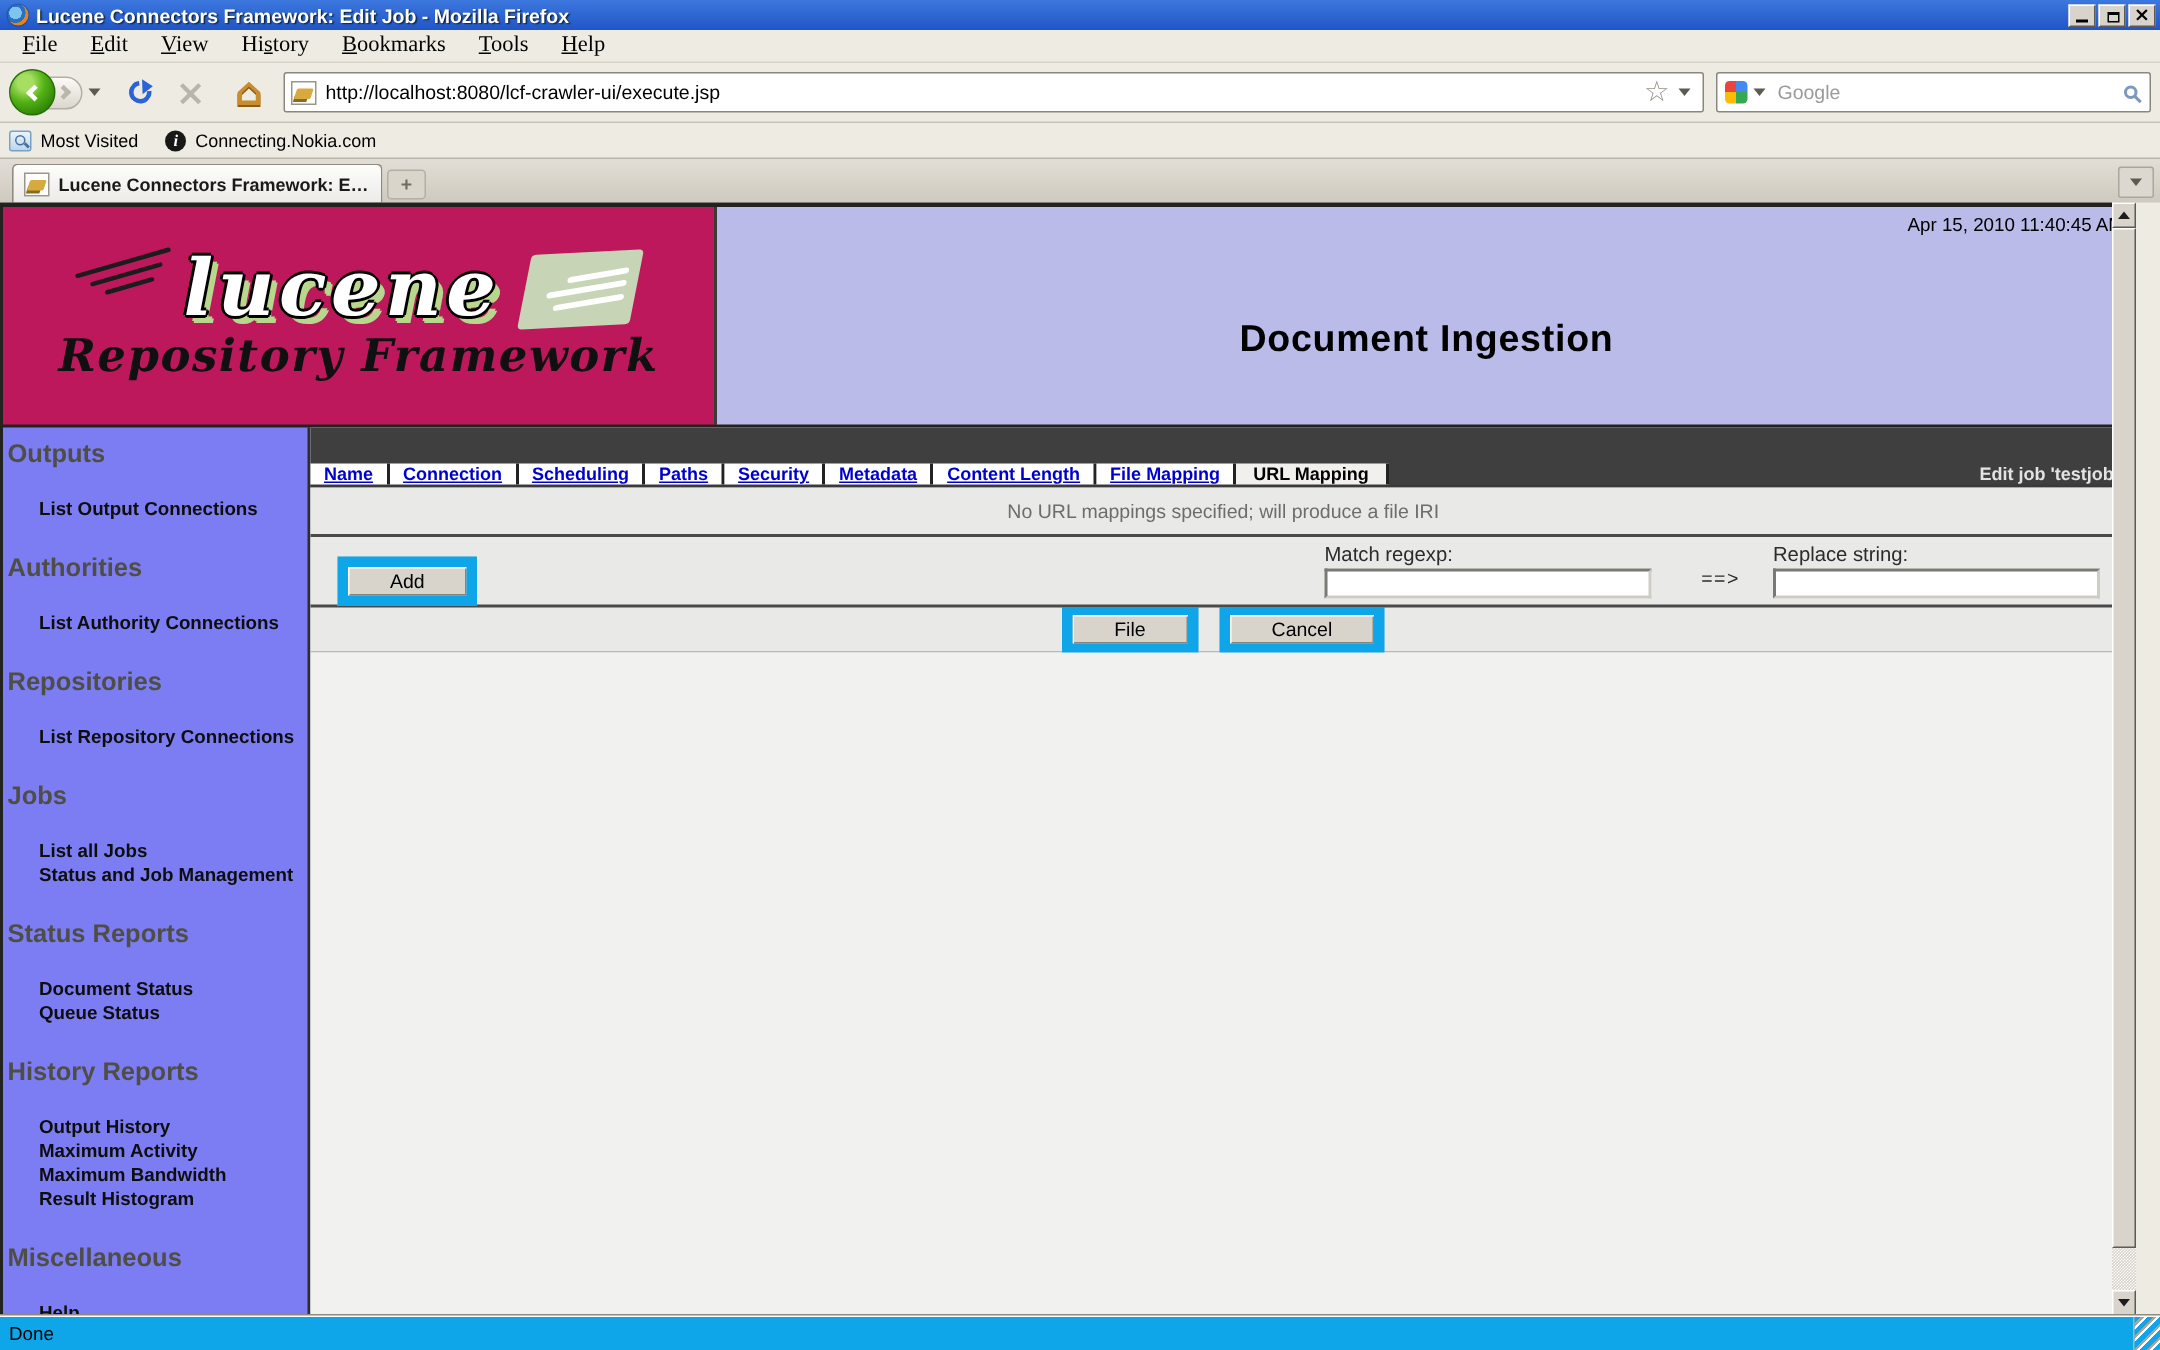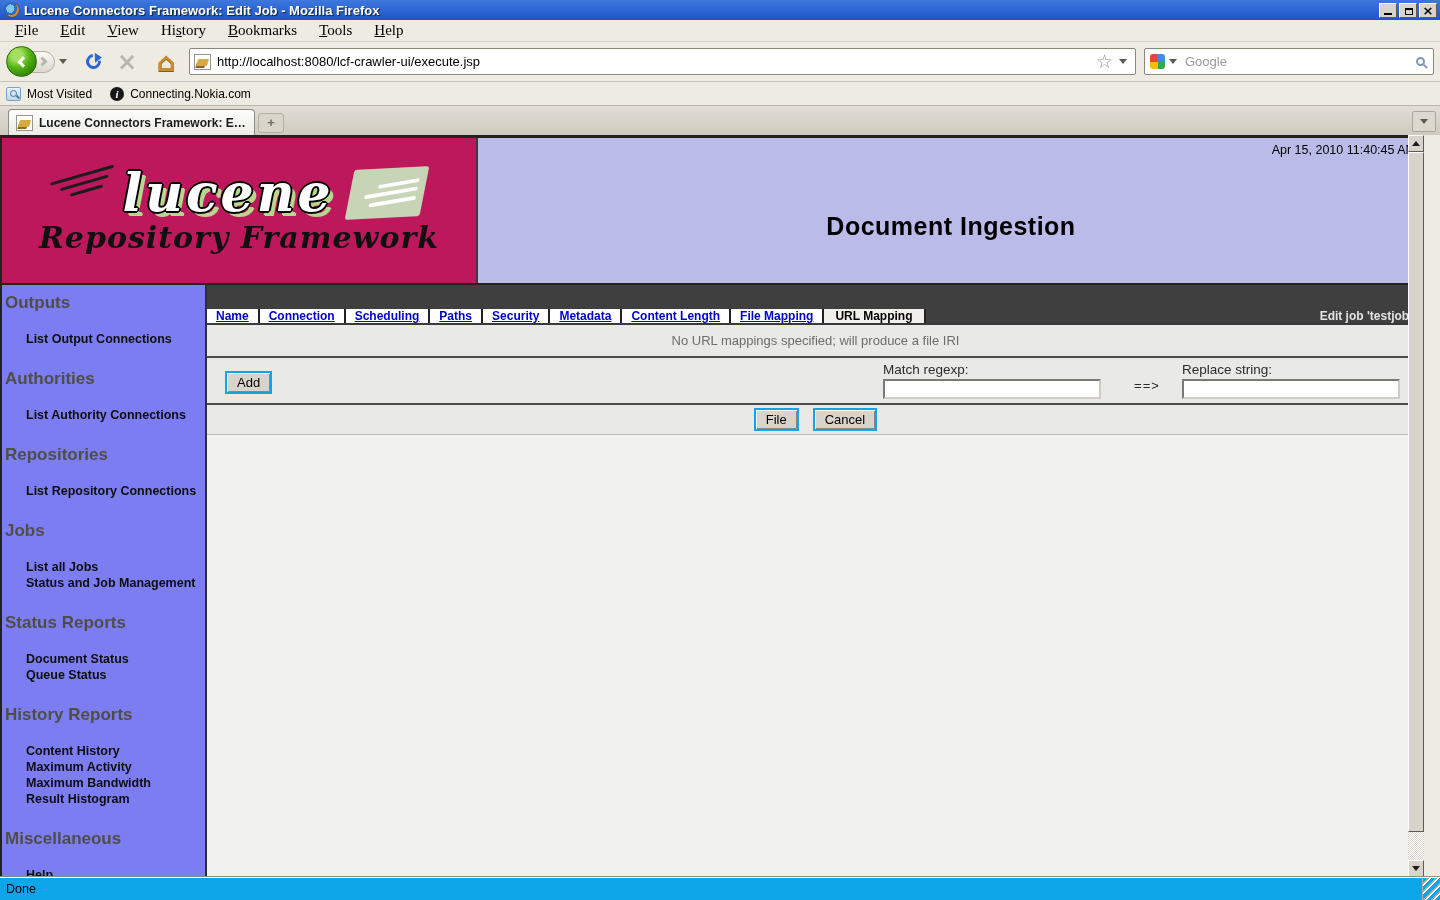--- a/index.html
+++ b/index.html
@@ -139,22 +139,22 @@
   .jobtab { background:#fff; border-right:2px solid #222; display:flex; align-items:center; padding:0 9px; }
   .jobtab a { font-size:12px; font-weight:bold; color:#0000cd; text-decoration:underline; cursor:pointer; }
   .jobtab-active { background:#f1f0ec; border-right:2px solid #222; display:flex; align-items:center;
     padding:0 11px; font-size:12px; font-weight:bold; color:#000; }
   .jobtab-context { flex:1; background:#3f3f3f; display:flex; align-items:center; justify-content:flex-end;
     padding-right:12px; font-size:12px; font-weight:bold; color:#e3e3e3; }
 
   .row-message { height:33px; background:#e9e9e7; border-bottom:2px solid #4a4a4a; display:flex;
     align-items:center; justify-content:center; font-size:13px; color:#6d6d6d; }
   .row-add { height:47px; background:#e9e9e7; border-bottom:2px solid #4a4a4a; position:relative; }
-  .cbtn { background:#d8d4cb; border:2px solid #0ea5e9; box-shadow:inset 1px 1px 0 #fff, inset -1px -1px 0 #8a867d;
-    font:13px "Liberation Sans",sans-serif; color:#000; padding:2px 10px; cursor:default; }
+  .cbtn { background:#d8d4cb; border:7px solid #0ea5e9; box-shadow:inset 1px 1px 0 #fff, inset -1px -1px 0 #8a867d;
+    font:13px "Liberation Sans",sans-serif; color:#000; padding:2px 28px; cursor:default; }
   .add-btn { position:absolute; left:18px; top:13px; }
   .field-group { position:absolute; top:4px; width:218px; }
   .group-match { left:676px; }
   .group-replace { left:975px; }
   .field-label { font-size:13.5px; color:#2b2b2b; margin-bottom:2px; }
   .cinput { width:100%; height:20px; background:#fff; border:2px inset #cfccc4; font:13px "Liberation Sans",sans-serif; padding:0 3px; }
   .arrow-sep { position:absolute; left:916px; top:20px; width:48px; text-align:center; font-size:13px; color:#2b2b2b; letter-spacing:1px; }
   .row-save { height:30px; background:#e9e9e7; border-bottom:1px solid #b9b9b4; display:flex;
     align-items:center; justify-content:center; gap:14px; }
   .empty-area { flex:1; background:#f1f1ef; }
@@ -308,21 +308,21 @@
             <div class="side-item">List all Jobs</div>
             <div class="side-item">Status and Job Management</div>
           </div>
           <div class="side-section">
             <div class="side-header">Status Reports</div>
             <div class="side-item">Document Status</div>
             <div class="side-item">Queue Status</div>
           </div>
           <div class="side-section">
             <div class="side-header">History Reports</div>
-            <div class="side-item">Content History</div>
+            <div class="side-item">Output History</div>
             <div class="side-item">Maximum Activity</div>
             <div class="side-item">Maximum Bandwidth</div>
             <div class="side-item">Result Histogram</div>
           </div>
           <div class="side-section">
             <div class="side-header">Miscellaneous</div>
             <div class="side-item">Help</div>
           </div>
         </div>
 

